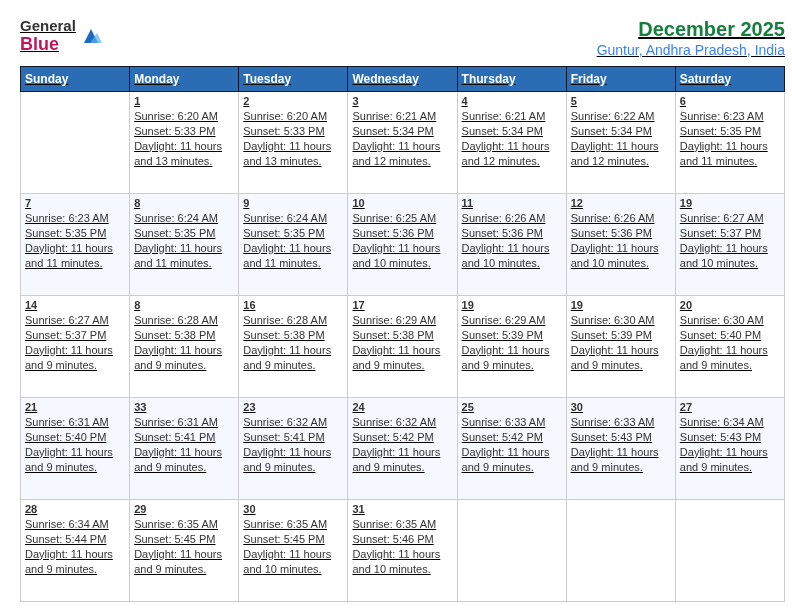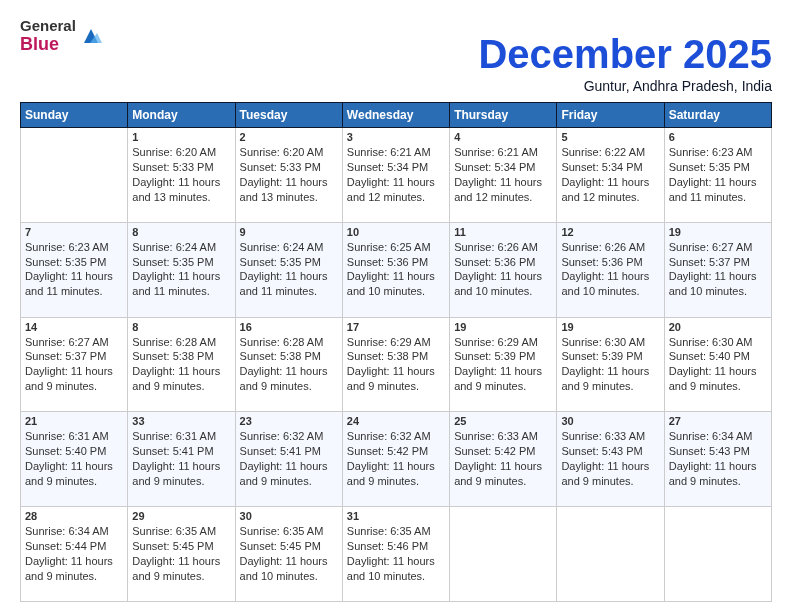--- a/index.html
+++ b/index.html
@@ -6,23 +6,24 @@
     body {
       width: 792px;
       height: 612px;
       background: #fff;
       font-family: Arial, sans-serif;
       overflow: hidden;
     }
     .page {
       width: 792px;
       height: 612px;
-      padding: 18px 20px 10px 20px;
+      padding: 18px 7px 10px 20px;
       display: flex;
       flex-direction: column;
+      text-decoration: underline;
     }
     .header {
       display: flex;
       justify-content: space-between;
       align-items: flex-start;
       margin-bottom: 8px;
     }
     .logo {
       display: flex;
       align-items: center;
@@ -45,29 +46,28 @@
     }
     .logo-icon {
       width: 22px;
       height: 22px;
       margin-left: 2px;
     }
     .title-block {
       text-align: right;
     }
     .main-title {
-      font-size: 40px;
-      font-weight: bold;
-      color: #1d4ed8;
+      font-size: 20px;
+      font-weight: bold;
+      color: #15803d;
       line-height: 1.1;
-      margin-top: 14px;
     }
     .subtitle {
       font-size: 14px;
-      color: #0f172a;
+      color: #3b82f6;
       margin-top: 2px;
     }
     .calendar {
       border: 1px solid #ccc;
       border-collapse: collapse;
       width: 100%;
       flex: 1;
       table-layout: fixed;
     }
     .calendar th {

